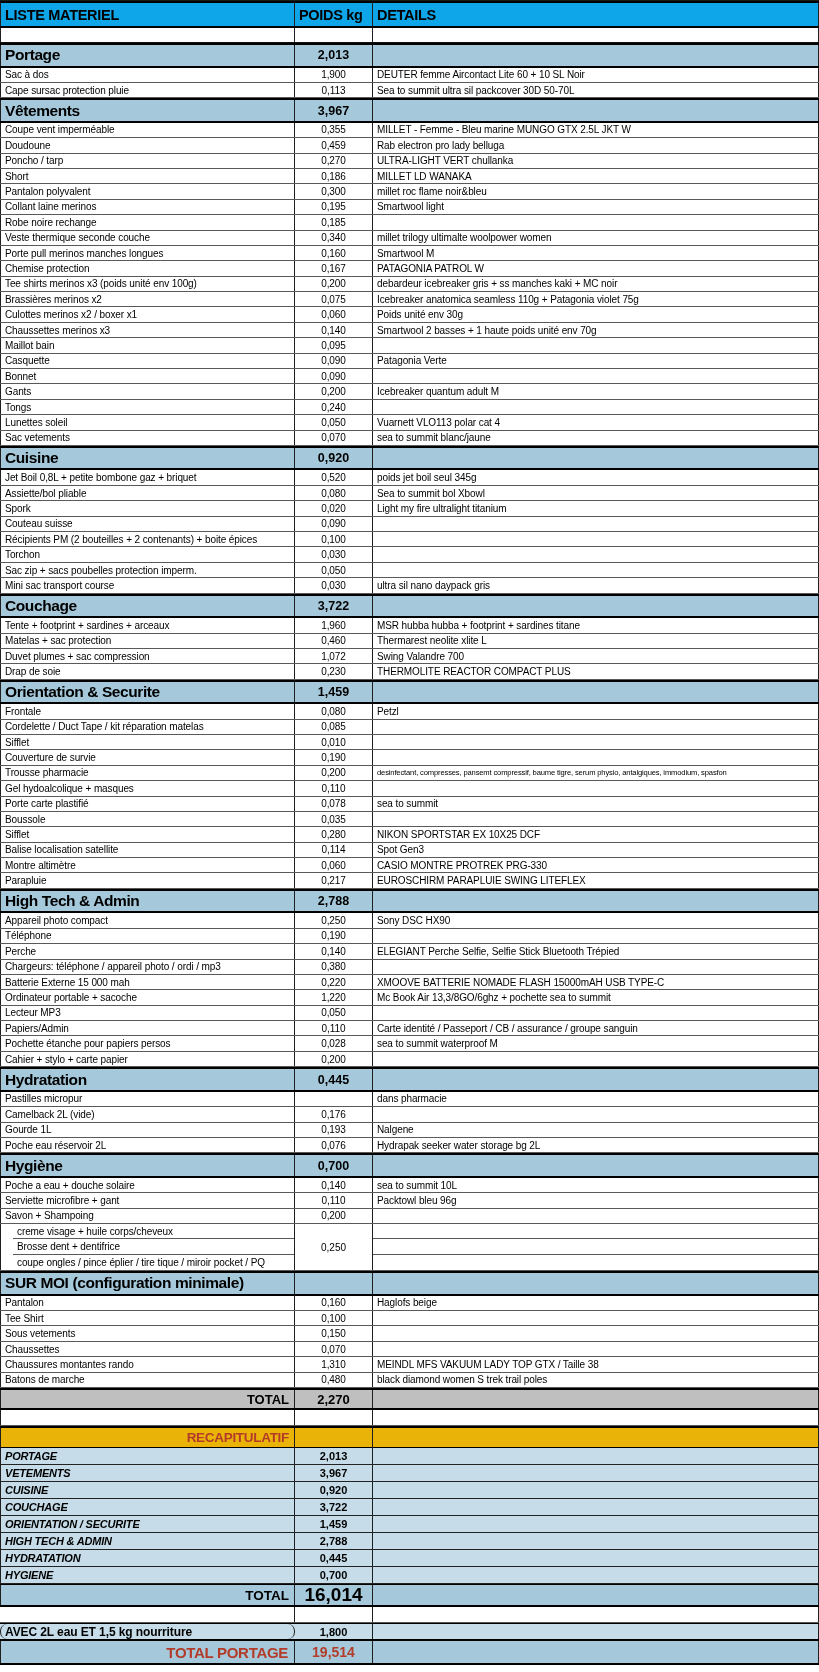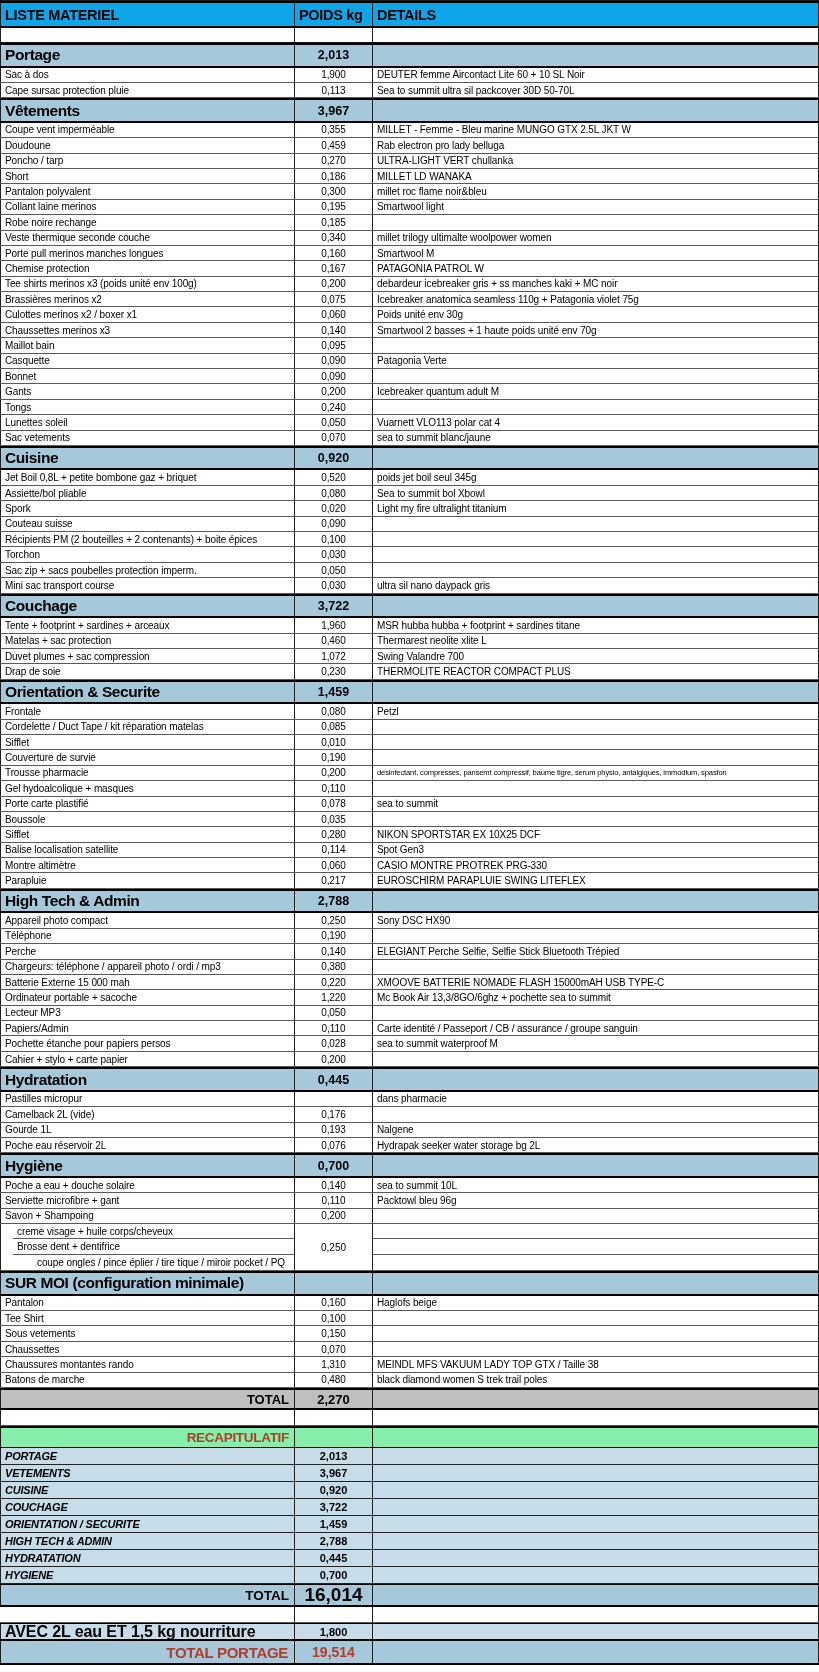--- a/index.html
+++ b/index.html
@@ -38,46 +38,46 @@
   
   .item { height:15.4px; border-bottom:1px solid #595959; }
   .item .cell { font-size:10px; letter-spacing:-0.1px; }
   .item .cell.c2 { font-size:10px; }
   .tiny { font-size:7.6px !important; letter-spacing:-0.15px !important; }
 
   
   .mergeblock { border-bottom:1px solid #595959; }
   .subcol { display:flex; flex-direction:column; }
   .subrow { height:15.4px; box-sizing:border-box; border-bottom:1px solid #595959; display:flex; align-items:center; font-size:10px; letter-spacing:-0.1px; overflow:hidden; white-space:nowrap; }
-  .subrow:last-child { border-bottom:none;margin-left:20px; }
+  .subrow:last-child { border-bottom:none; }
   .mergeblock .c1 { padding-left:12px; }
   .mergeblock .c1 .subrow { padding-left:4px; width:100%; }
   .mergeblock .c3 { padding-left:0; }
   .mergeblock .c3 .subrow { padding-left:4px; width:100%; }
   .mergeblock .cell.c2 { font-size:10px; }
   .mergeblock .cell { align-items:stretch; }
   .mergeblock .cell.c2 { align-items:center; }
 
   
   .total-gray { height:22px; background:#BFBFBF; border-top:2px solid #000; border-bottom:2px solid #000; }
   .total-gray .cell.c1 { justify-content:flex-end; padding-right:5px; font-weight:bold; font-size:13px; }
   .total-gray .cell.c2 { font-weight:bold; font-size:13px; }
 
   
-  .recap-title { height:22px; background:#86efac; border-top:2px solid #000; border-bottom:1.5px solid #000; }
+  .recap-title { height:22px; background:#eab308; border-top:2px solid #000; border-bottom:1.5px solid #000; }
   .recap-title .cell.c1 { justify-content:flex-end; padding-right:5px; font-weight:bold; font-size:13.5px; color:#B23B2A; letter-spacing:-0.3px; }
   .recap-row { height:17px; background:#C6DDE9; border-bottom:1.2px solid #222; }
   .recap-row .cell.c1 { font-weight:bold; font-style:italic; font-size:11px; letter-spacing:-0.2px; }
   .recap-row .cell.c2 { font-weight:bold; font-size:11px; }
   .recap-total { height:23px; background:#A5C9DB; border-top:0.5px solid #000; border-bottom:2px solid #000; }
   .recap-total .cell.c1 { justify-content:flex-end; padding-right:5px; font-weight:bold; font-size:13.5px; }
   .recap-total .cell.c2 { font-weight:bold; font-size:19px; }
 
   .extra-row { height:17px; background:#C6DDE9; border-top:1.5px solid #000; border-bottom:1.5px solid #000; }
-  .extra-row .cell.c1 { font-weight:bold; font-size:16px; letter-spacing:-0.1px; }
+  .extra-row .cell.c1 { font-weight:bold; font-size:12px; letter-spacing:-0.1px;border-radius:7px; }
   .extra-row .cell.c2 { font-weight:bold; font-size:11px; }
 
   .grand-row { height:25px; background:#A5C9DB; border-top:1px solid #000; border-bottom:2px solid #000; }
   .grand-row .cell.c1 { justify-content:flex-end; padding-right:6px; font-weight:bold; font-size:15px; color:#B23B2A; letter-spacing:-0.3px; }
   .grand-row .cell.c2 { font-weight:bold; font-size:14px; color:#B23B2A; }
 </style>
 </head>
 <body>
 
 <div class="sheet">

